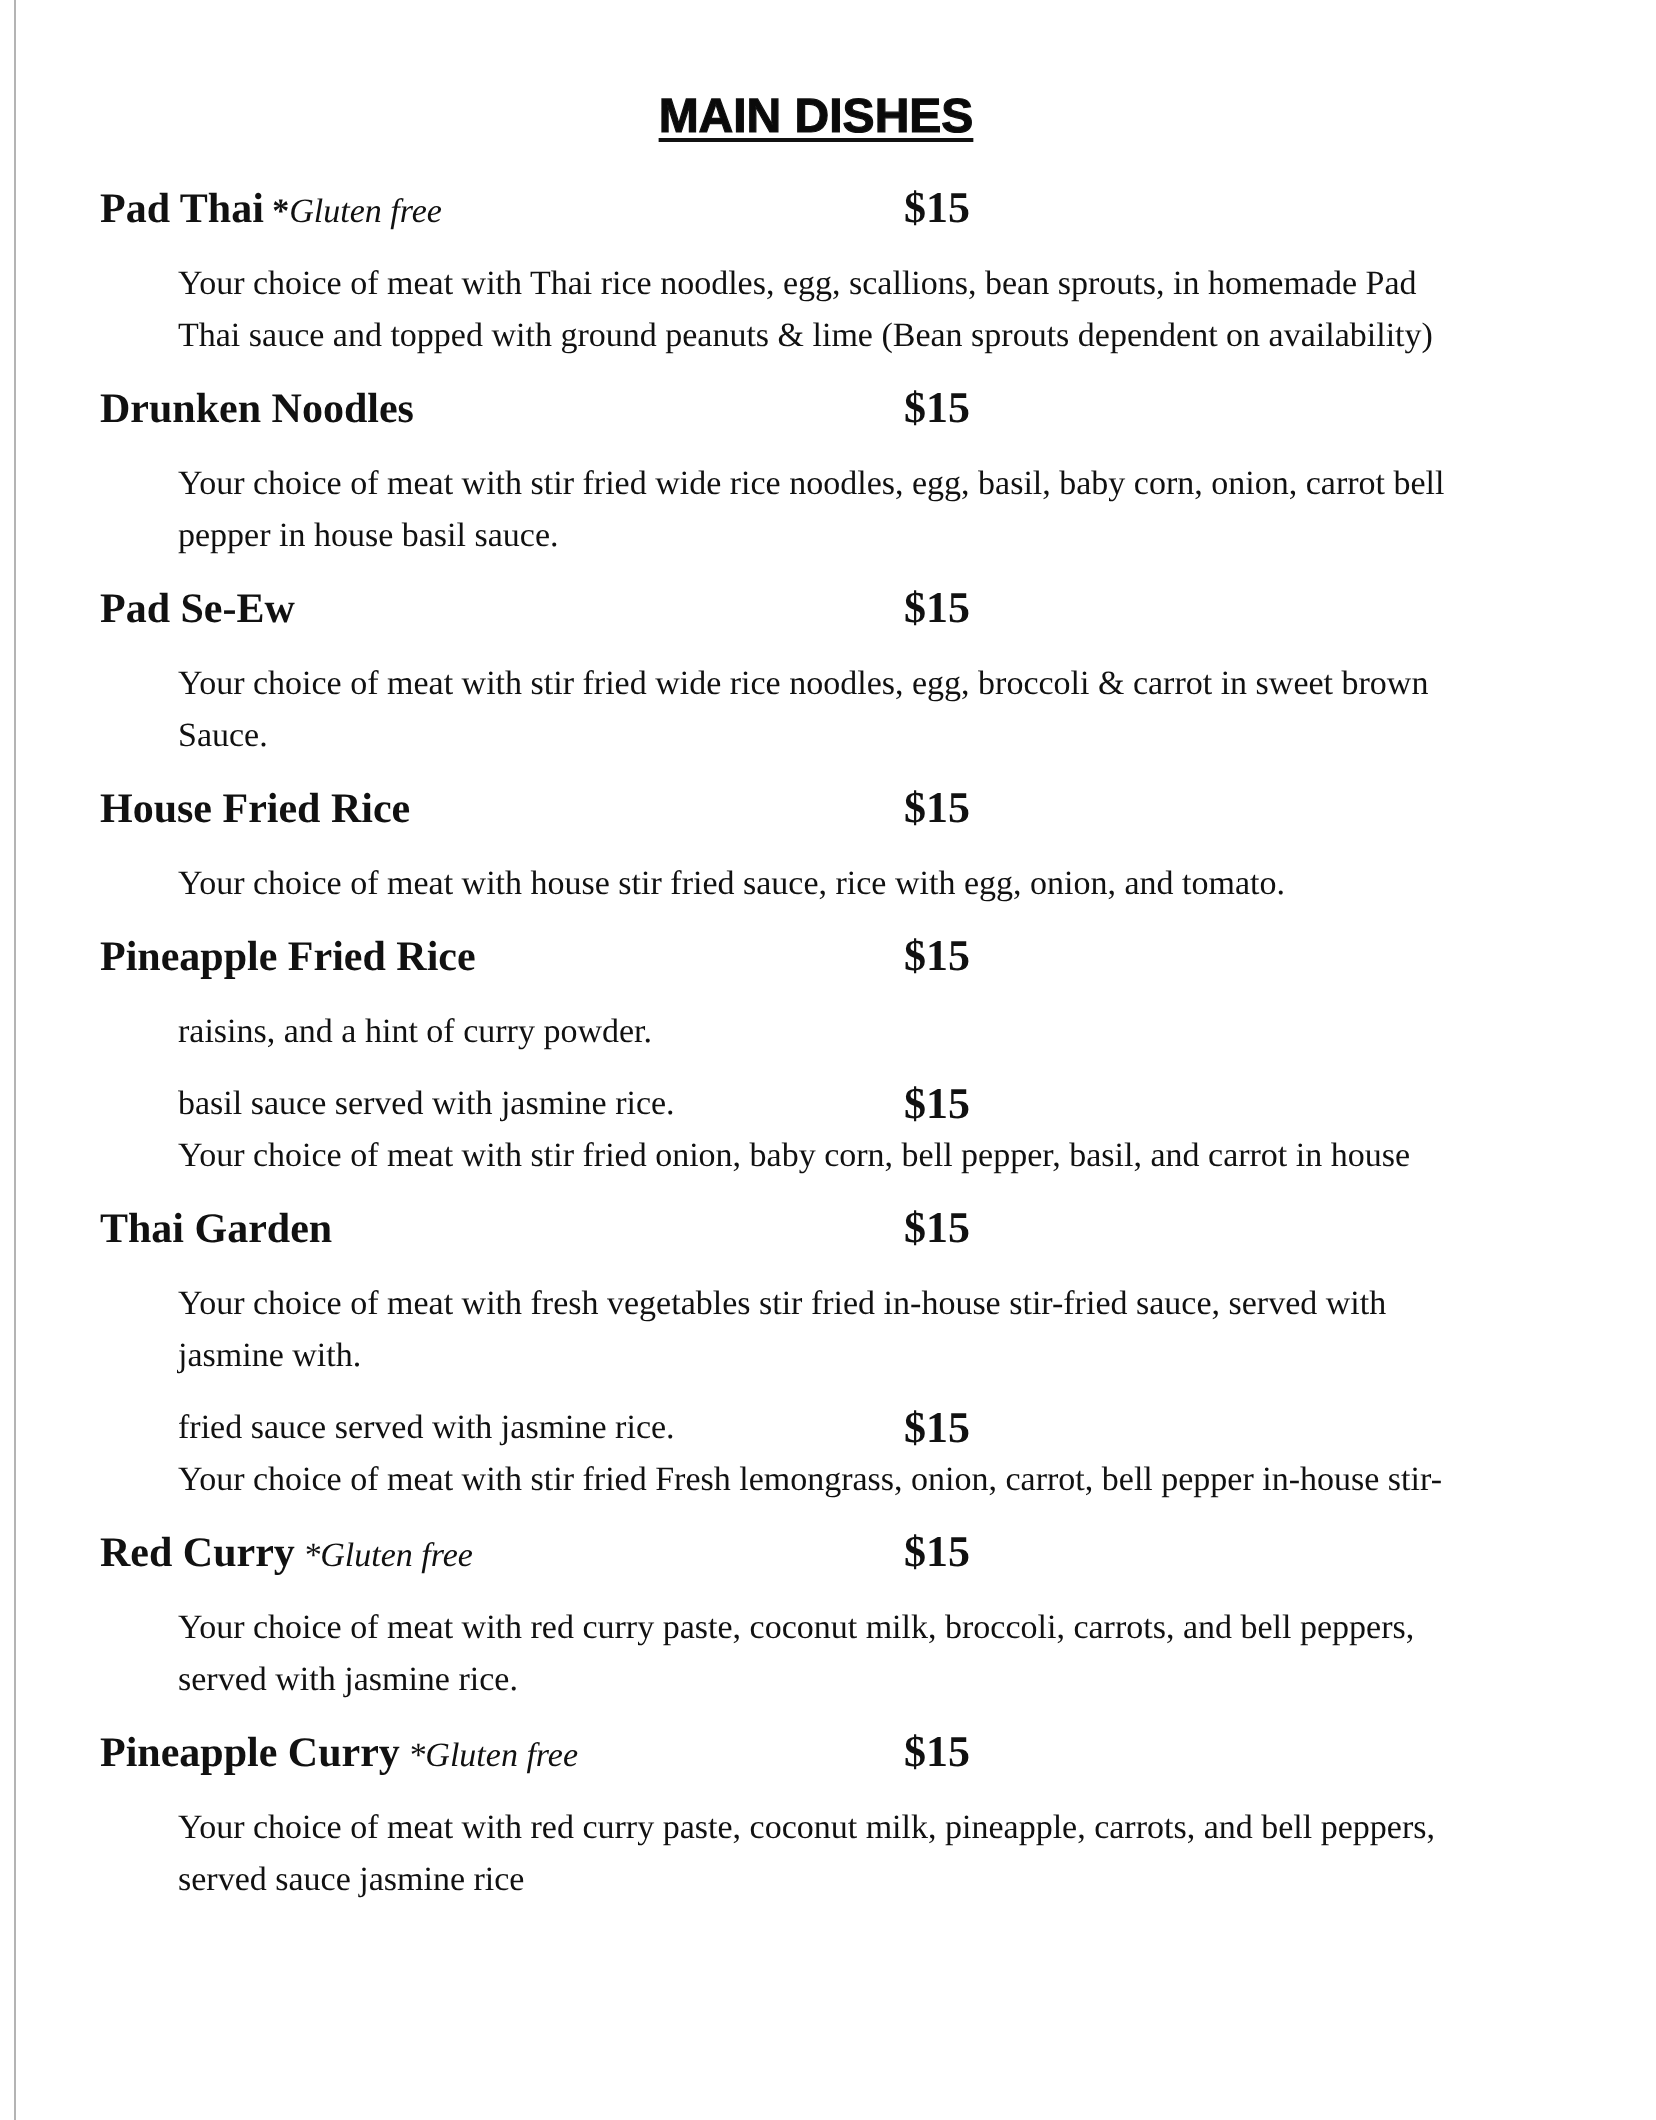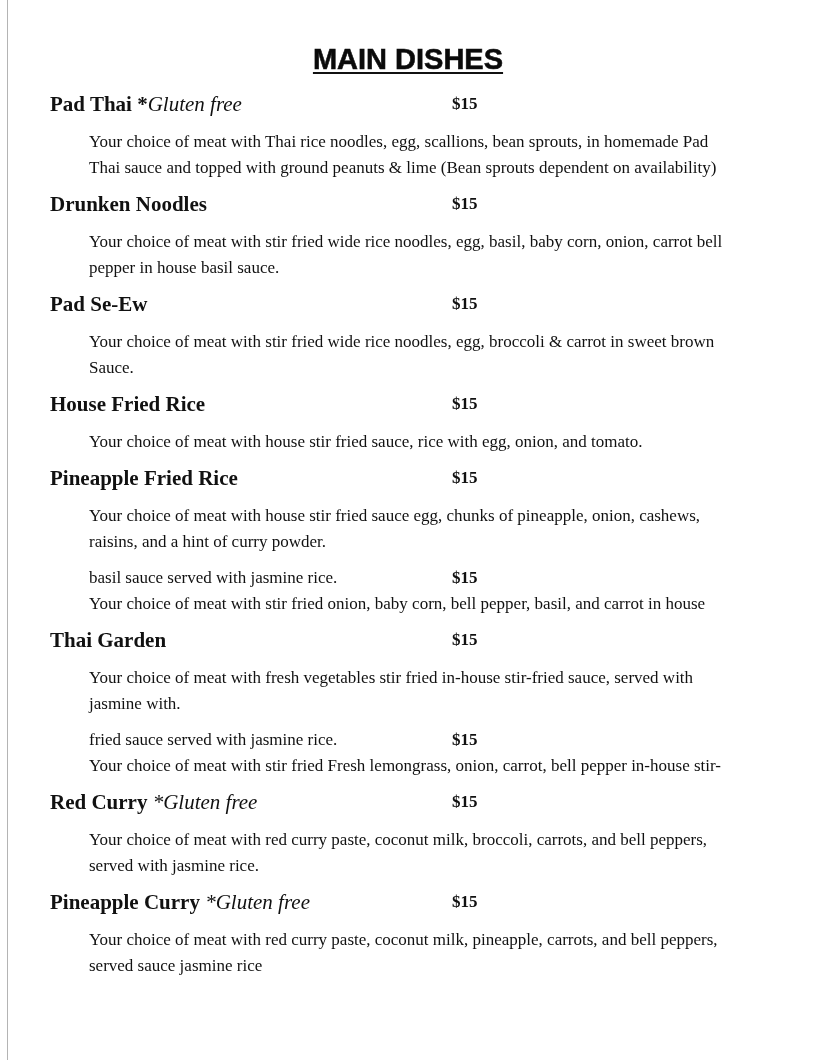--- a/index.html
+++ b/index.html
@@ -28,21 +28,21 @@
     left: 50px;
     top: 46px;
     width: 716px;
   }
   .menu-title {
     margin: 0 0 19px 0;
     text-align: center;
     font-family: "Liberation Sans", sans-serif;
     font-weight: 900;
     -webkit-text-stroke: 0.6px #111;
-    font-size: 29px;
+    font-size: 24px;
     line-height: 26px;
     letter-spacing: 0px;
     text-decoration: underline;
     text-decoration-thickness: 2px;
     text-underline-offset: 3px;
     color: #0a0a0a;
   }
   .menu-item { margin: 0; }
   .item-head {
     position: relative;
@@ -50,32 +50,32 @@
     font-size: 17px;
     margin-bottom: 10px;
   }
   .menu-item.tight .item-head { margin-bottom: 0; }
   .item-name {
     font-weight: bold;
     font-size: 21px;
   }
   .item-annotation {
     font-style: italic;
-    font-size: 21px;
+    font-size: 17px;
   }
   .item-annotation .star-bold {
     font-style: normal;
     font-weight: bold;
   }
   .item-price {
     position: absolute;
     left: 402px;
     top: 0;
     font-weight: bold;
-    font-size: 17px;
+    font-size: 22px;
   }
   .item-desc {
     font-size: 17px;
     line-height: 26px;
     margin-bottom: 10px;
   }
   .desc-line { white-space: nowrap; margin-left: 39px; }
 </style>
 </head>
 <body>
@@ -108,21 +108,20 @@
       </div>
       <div class="menu-item">
         <div class="item-head"><span class="item-name">House Fried Rice</span><span class="item-price">$15</span></div>
         <div class="item-desc">
           <div class="desc-line">Your choice of meat with house stir fried sauce, rice with egg, onion, and tomato.</div>
         </div>
       </div>
       <div class="menu-item">
         <div class="item-head"><span class="item-name">Pineapple Fried Rice</span><span class="item-price">$15</span></div>
         <div class="item-desc">
-          <div class="desc-line">Your choice of meat with house stir fried sauce egg, chunks of pineapple, onion, cashews,</div>
           <div class="desc-line">raisins, and a hint of curry powder.</div>
         </div>
       </div>
       <div class="menu-item tight">
         <div class="item-head"><span class="item-price">$15</span></div>
         <div class="item-desc">
           <div class="desc-line">basil sauce served with jasmine rice.</div>
           <div class="desc-line">Your choice of meat with stir fried onion, baby corn, bell pepper, basil, and carrot in house</div>
         </div>
       </div>

